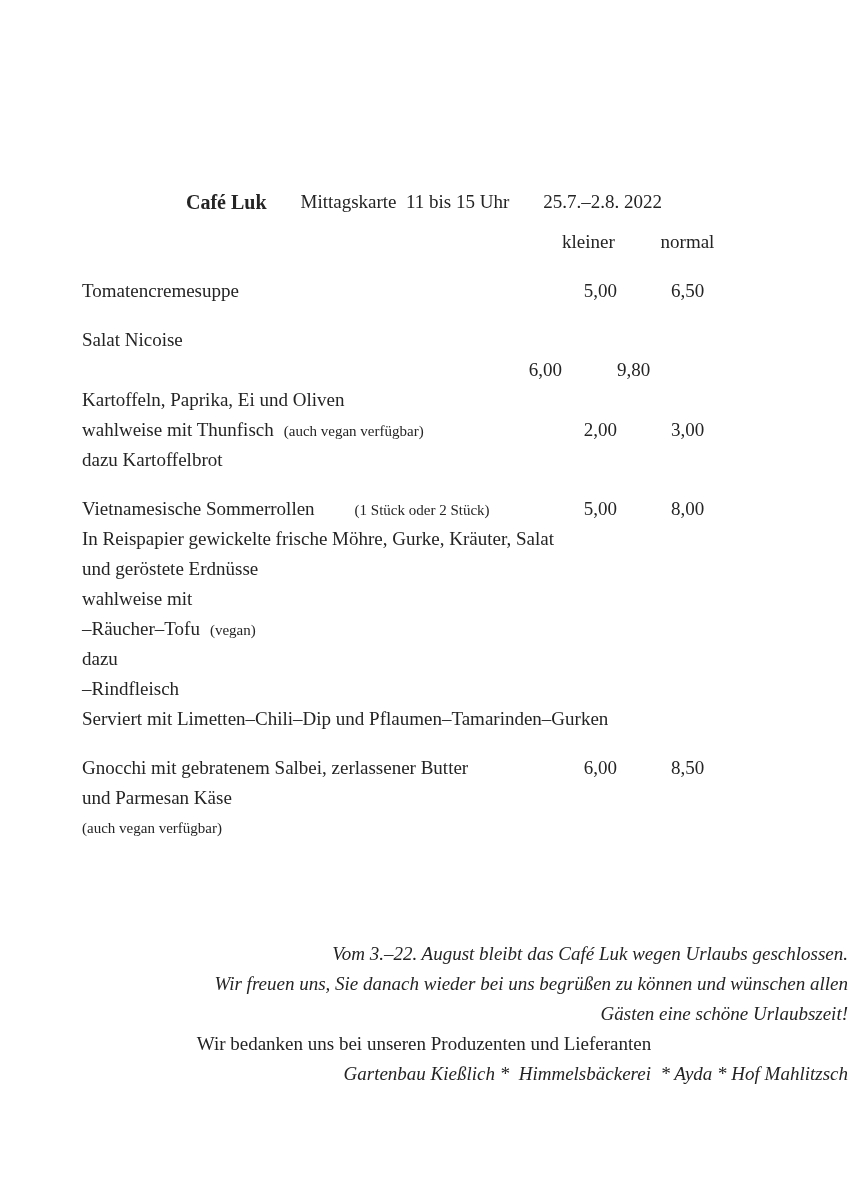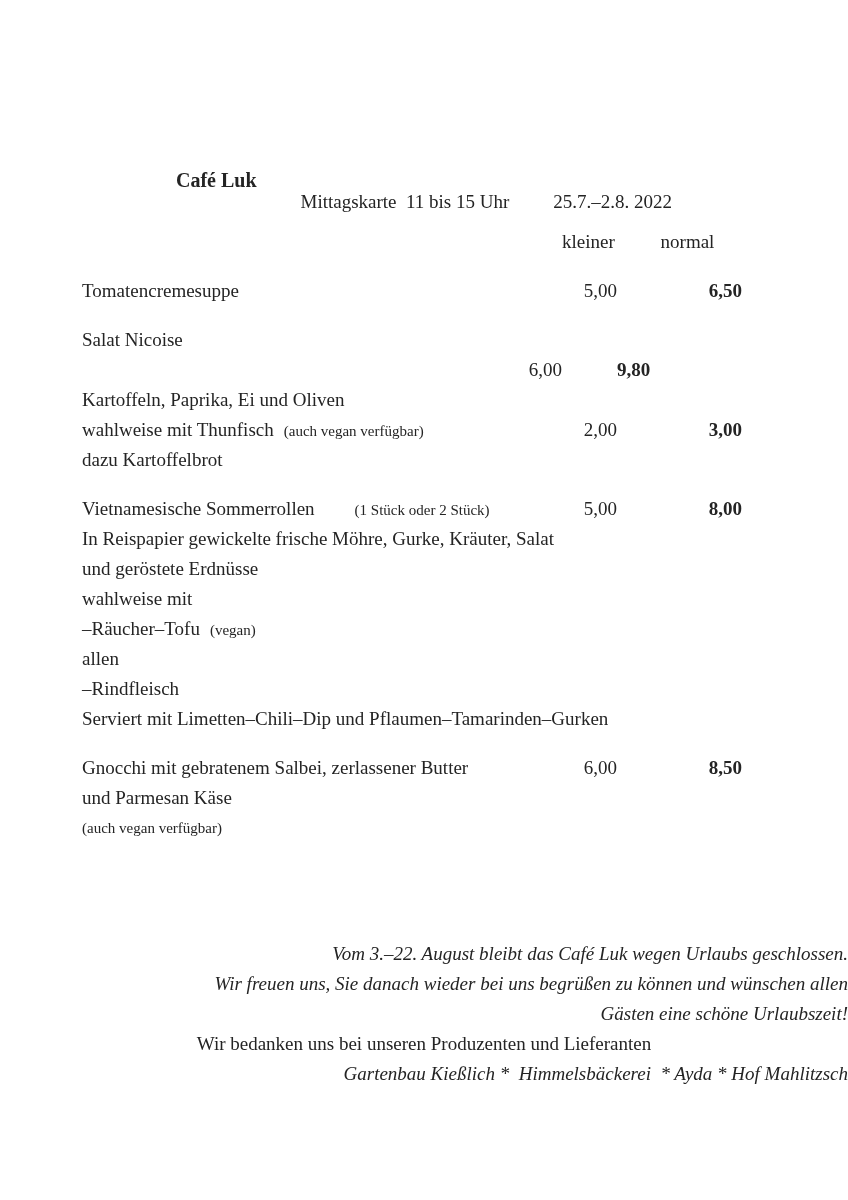--- a/index.html
+++ b/index.html
@@ -17,22 +17,22 @@
     overflow: hidden;
   }
   
   .header {
     position: absolute;
     top: 142px;
     left: 0;
     width: 100%;
     display: flex;
     justify-content: center;
-    align-items: center;
-    gap: 44px;
+    align-items: flex-end;
+    gap: 34px;
     font-size: 20px;
     line-height: 30px;
     white-space: pre;
   }
   .brand { font-weight: bold; }
   .subtitle, .dates { font-size: 19px; margin-top: 45px; }
   
   .content {
     position: absolute;
     left: 82px;
@@ -44,21 +44,21 @@
   .row {
     height: 30px;
     white-space: pre;
   }
   .grid-row {
     display: grid;
     grid-template-columns: 480px 55px 16px auto;
   }
   .cell-text { white-space: pre; overflow: visible; }
   .p1 { text-align: right; white-space: pre; }
-  .p2 { text-align: right; white-space: pre; font-weight: bold; }
+  .p2 { text-align: center; white-space: pre; }
   .col-head-1 { text-align: left; white-space: pre; }
   .col-head-2 { text-align: center; white-space: pre; }
   .section { margin-top: 19px; }
   .note { font-size: 15px; }
   .gap-near { margin-left: 10px; }
   .gap-wide { margin-left: 40px; }
   .small-row { font-size: 15px; }
   
   .footer {
     position: absolute;
@@ -122,21 +122,21 @@
       <div class="row grid-row">
         <span class="cell-text"><span>Vietnamesische Sommerrollen</span><span class="note gap-wide">(1 Stück oder 2 Stück)</span></span>
         <span class="p1">5,00</span>
         <span></span>
         <span class="p2">8,00</span>
       </div>
       <div class="row">In Reispapier gewickelte frische Möhre, Gurke, Kräuter, Salat</div>
       <div class="row">und geröstete Erdnüsse</div>
       <div class="row">wahlweise mit</div>
       <div class="row"><span>–Räucher–Tofu</span><span class="note gap-near">(vegan)</span></div>
-      <div class="row">allen</div>
+      <div class="row">dazu</div>
       <div class="row">–Rindfleisch</div>
       <div class="row">Serviert mit Limetten–Chili–Dip und Pflaumen–Tamarinden–Gurken</div>
     </div>
 
     <div class="section">
       <div class="row grid-row">
         <span class="cell-text">Gnocchi mit gebratenem Salbei, zerlassener Butter</span>
         <span class="p1">6,00</span>
         <span></span>
         <span class="p2">8,50</span>

